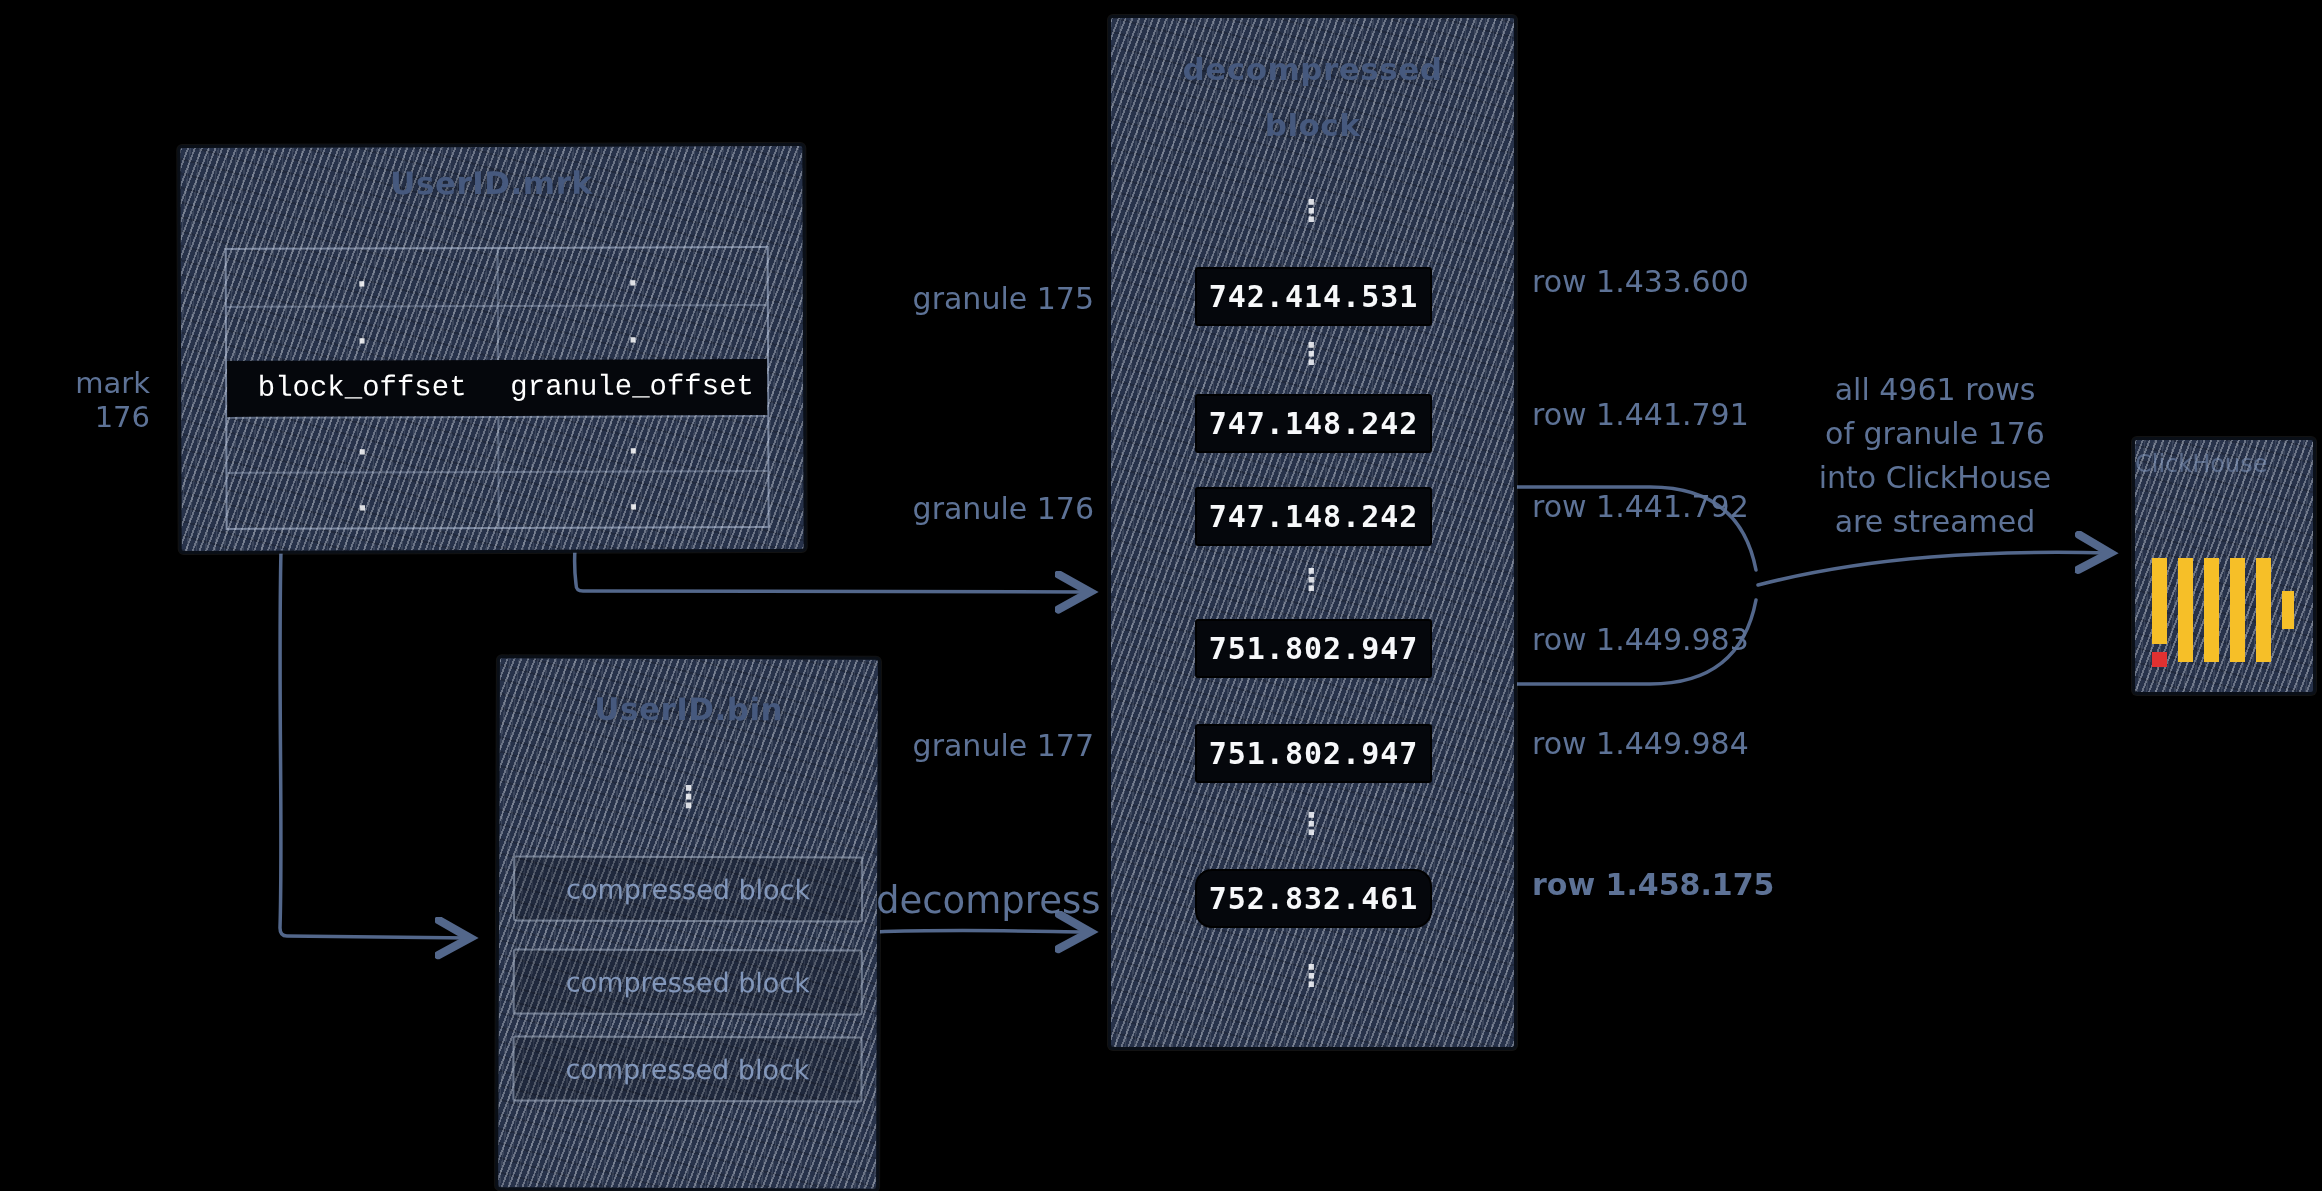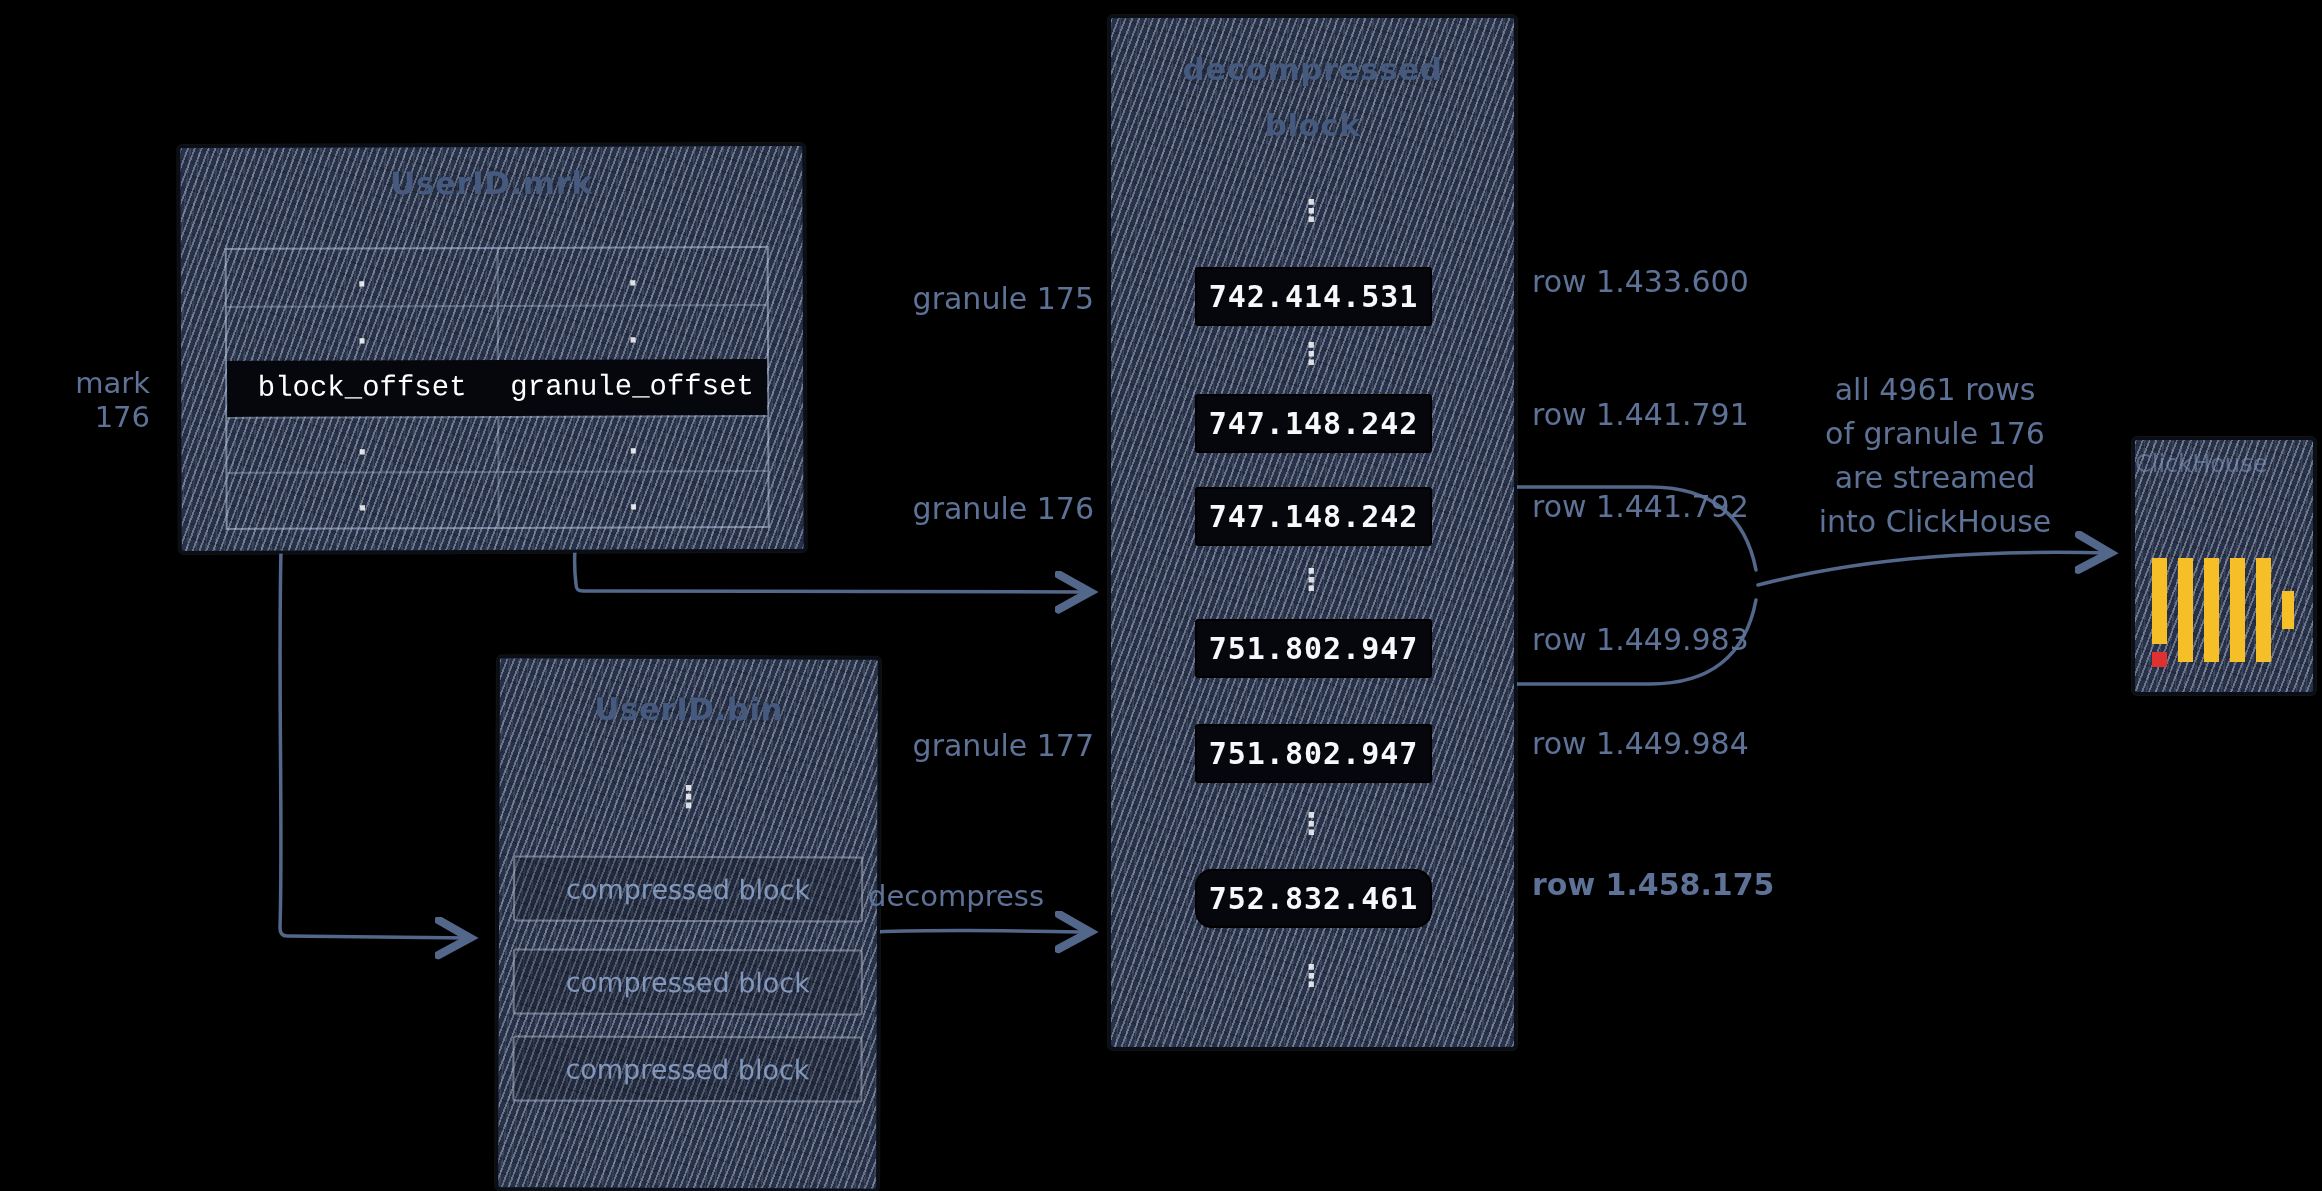--- a/index.html
+++ b/index.html
@@ -45,22 +45,22 @@
           letter-spacing:1px;border-radius:3px;}
   .vdots{position:absolute;left:84px;width:233px;text-align:center;color:rgba(250,252,255,.85);
          font-size:30px;font-weight:bold;line-height:1;}
 
   .granule-label{position:absolute;left:858px;width:236px;text-align:right;color:#5d7296;font-size:30px;}
   .row-label{position:absolute;left:1532px;width:260px;color:#5d7296;font-size:30px;}
 
   .note{position:absolute;left:1778px;top:368px;width:314px;text-align:center;color:#5d7296;
         font-size:30px;line-height:44px;}
 
-  .decompress-label{position:absolute;left:828px;top:879px;width:216px;text-align:right;
-                    color:#5d7296;font-size:29px;}
+  .decompress-label{position:absolute;left:876px;top:879px;width:216px;text-align:left;
+                    color:#5d7296;font-size:37px;}
 
   
   .ch-label{position:absolute;top:10px;left:0;right:0;text-align:left;font-size:24px;
             color:rgba(125,148,185,.55);}
   .ch-logo{position:absolute;left:17px;top:118px;width:144px;height:124px;}
   .bar{position:absolute;top:0;width:15px;height:104px;background:#f6bf28;}
   .bar.b1{height:86px;}
   .bar.b2{left:26px;} .bar.b3{left:52px;} .bar.b4{left:78px;} .bar.b5{left:104px;}
   .bar.short{left:130px;width:12px;top:33px;height:38px;}
   .reddot{position:absolute;left:0;top:94px;width:15px;height:15px;background:#e03131;}
@@ -165,22 +165,22 @@
   <div class="row-label" style="top:264px;">row 1.433.600</div>
   <div class="row-label" style="top:397px;">row 1.441.791</div>
   <div class="row-label" style="top:489px;">row 1.441.792</div>
   <div class="row-label" style="top:622px;">row 1.449.983</div>
   <div class="row-label" style="top:726px;">row 1.449.984</div>
   <div class="row-label" style="top:867px;font-weight:bold;">row 1.458.175</div>
 
   <div class="note">
     <div>all 4961 rows</div>
     <div>of granule 176</div>
+    <div>into ClickHouse</div>
     <div>are streamed</div>
-    <div>into ClickHouse</div>
   </div>
 
   <div class="sketchbox" style="left:2132px;top:437px;width:178px;height:252px;">
     <div class="ch-label">ClickHouse</div>
     <div class="ch-logo">
       <div class="bar b1"></div>
       <div class="bar b2"></div>
       <div class="bar b3"></div>
       <div class="bar b4"></div>
       <div class="bar b5"></div>

